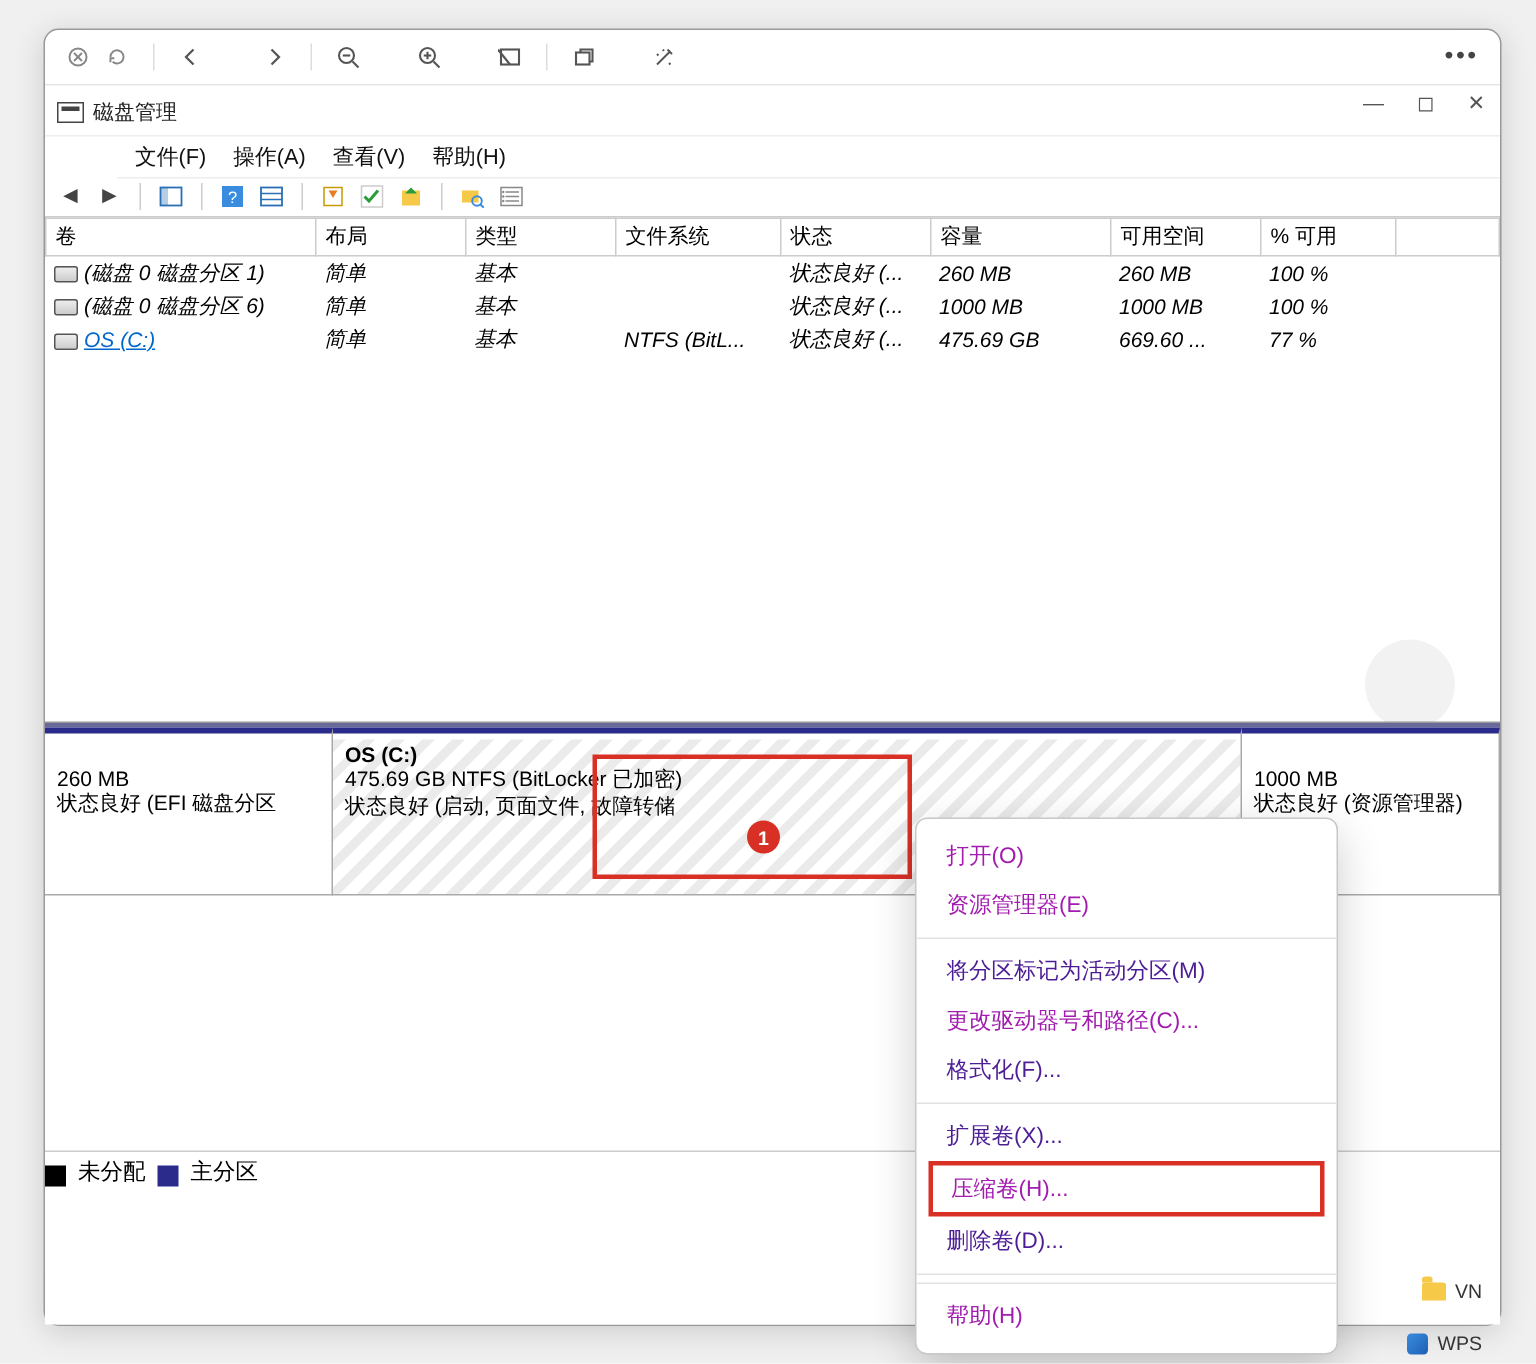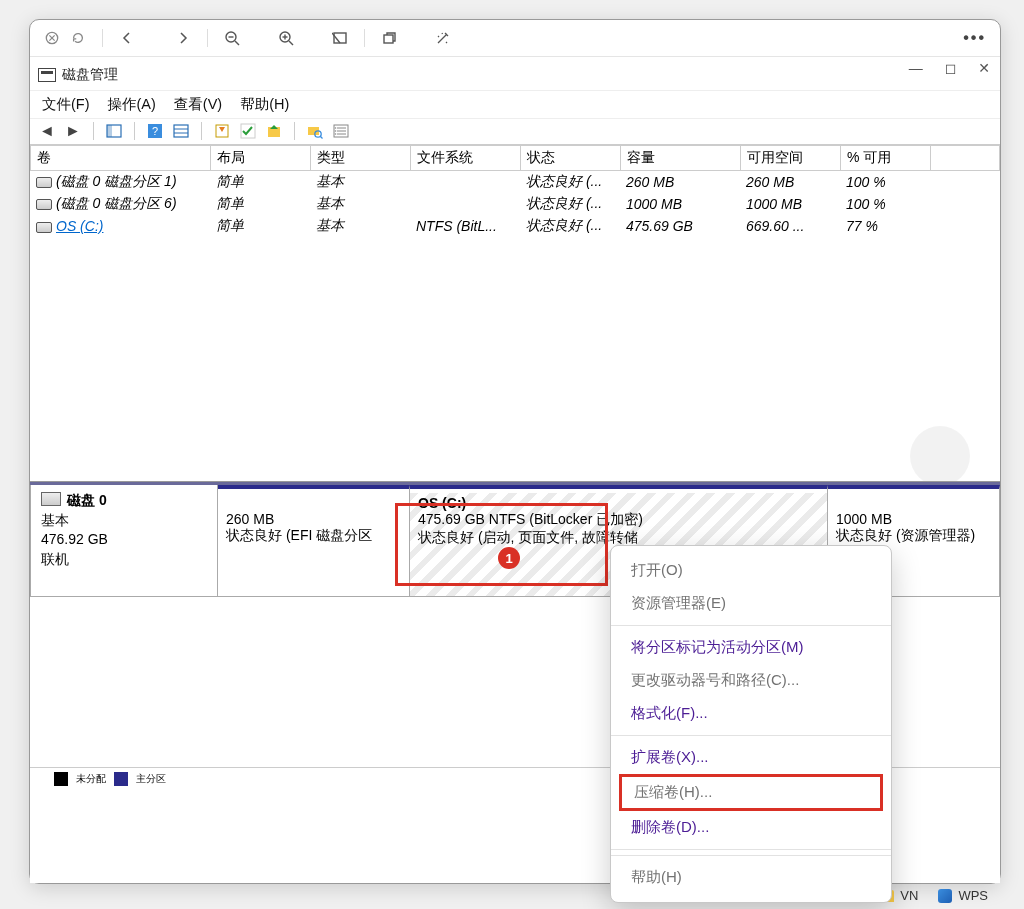--- a/index.html
+++ b/index.html
@@ -14,21 +14,21 @@
   .kebab { margin-left:auto; font-weight:bold; letter-spacing:2px; color:#444; }
 
   
   .mmc { position:absolute; left:0px; top:40px; right:0; bottom:0; background:#fff; border-top:none; }
   .mmc-titlebar { display:flex; align-items:center; height:26px; padding:2px 8px; font-size:14px; color:#222; border-bottom:1px solid #eee; position:relative; }
   .mmc-titlebar .ticon { width:16px; height:12px; border:1px solid #444; margin-right:6px; position:relative; }
   .mmc-titlebar .ticon:before { content:""; position:absolute; left:2px; right:2px; top:2px; height:3px; background:#444; }
   .winctrls { position:absolute; right:10px; top:0; display:flex; gap:22px; font-size:14px; color:#555; }
   .winctrls span { cursor:pointer; font-family:"Segoe UI Symbol", sans-serif; }
 
-  .mmc-menubar { display:flex; gap:18px; padding:4px 12px; font-size:14.5px; color:#111; border-bottom:1px solid #eee; }
+  .mmc-menubar { display:flex; gap:18px; padding:4px 12px; font-size:14.5px; color:#111; border-bottom:1px solid #eee;margin-left:48px; }
 
   .mmc-toolbar { display:flex; align-items:center; gap:8px; padding:3px 8px 4px; border-bottom:1px solid #ccc; }
   .mmc-toolbar .mic { width:18px; height:18px; display:inline-flex; align-items:center; justify-content:center; color:#444; }
   .mmc-toolbar .vline { width:1px; height:18px; background:#ccc; margin:0 3px; }
 
   
   .volgrid { border-bottom:1px solid #999; }
   .volgrid table { border-collapse:collapse; width:100%; font-size:14px; table-layout:fixed; }
   .volgrid th { text-align:left; font-weight:400; background:#fff; border:1px solid #ccc; padding:2px 6px; color:#000; height:20px; }
   .volgrid td { padding:2px 6px; color:#000; white-space:nowrap; overflow:hidden; }
@@ -44,33 +44,33 @@
   .diskinfo { width:166px; border:1px solid #aaa; border-top:none; padding:6px 10px; font-size:14px; line-height:1.4; color:#000; }
   .diskinfo .dicon { display:inline-block; width:18px; height:12px; border:1px solid #666; background:linear-gradient(#eee,#ccc); margin-right:6px; vertical-align:-1px; }
   .parts { flex:1; display:flex; }
   .part { border:1px solid #aaa; border-left:none; border-top:none; font-size:14px; padding:6px 8px; color:#000; position:relative; overflow:hidden; }
   .part-blue { border-top:4px solid #2b2b8b; }
   .part .hatched { position:absolute; inset:4px 0 0 0; background:repeating-linear-gradient(135deg, rgba(0,0,0,.08) 0 6px, rgba(0,0,0,0) 6px 14px); z-index:0; }
   .part > * { position:relative; z-index:1; }
   .hl1 { position:absolute; border:3px solid #d93025; z-index:5; }
   .badge { position:absolute; width:22px; height:22px; border-radius:50%; background:#d93025; color:#fff; font-size:13px; font-weight:bold; display:flex; align-items:center; justify-content:center; z-index:6; }
 
-  .legend { display:flex; align-items:flex-start; gap:8px; padding:4px 24px; border-top:1px solid #ccc; font-size:10px; background:#fff; }
+  .legend { display:flex; align-items:flex-end; gap:8px; padding:4px 0; border-top:1px solid #ccc; font-size:15px; background:#fff; }
   .sw { width:14px; height:14px; display:inline-block; }
   .sw.blk { background:#000; }
   .sw.blue { background:#2b2b8b; }
   .below-empty { height:170px; }
 
   
   .ctxmenu { position:absolute; left:610px; top:545px; width:280px; background:#fff; border:1px solid #c8c8c8; border-radius:8px; box-shadow:0 10px 30px rgba(0,0,0,.2); padding:8px 0; font-size:15px; z-index:50; }
-  .ctxmenu .mi { padding:7px 20px; color:#737373; cursor:pointer; }
+  .ctxmenu .mi { padding:7px 20px; color:#a21caf; cursor:pointer; }
   .ctxmenu .mi.disabled { color:#4c1d95; cursor:default; }
   .ctxmenu hr { border:none; border-top:1px solid #e2e2e2; margin:5px 0; }
   .ctxmenu .boxed { border:3px solid #d93025; margin:0 8px; padding:4px 12px; }
-  .taskbaricons { position:absolute; right:36px; bottom:6px; display:flex; flex-direction:row; gap:20px; align-items:flex-end; font-size:13px; color:#333; }
+  .taskbaricons { position:absolute; right:36px; bottom:6px; display:flex; flex-direction:column; gap:20px; align-items:flex-end; font-size:13px; color:#333; }
   .taskbaricons div { display:flex; align-items:center; gap:6px; }
   .folder-ic { width:16px; height:12px; background:#f7c948; border-radius:2px 2px 0 0; display:inline-block; position:relative; }
   .folder-ic:before{content:"";position:absolute;left:0;top:-4px;width:7px;height:4px;background:#f7c948;border-radius:2px 2px 0 0;}
   .wps-ic { width:14px; height:14px; background:linear-gradient(135deg,#3a8dde,#1e5fb3); border-radius:3px; display:inline-block;}
 </style>
 </head>
 <body>
 <div id="stage">
 
 <div class="outer-shell">
@@ -306,26 +306,20 @@
                   <td></td>
             </tr>
           </tbody>
         </table>
         <div class="ghost"></div>
       </div>
     </div>
 
     <div class="diskpanel">
       <div class="disklay">
-        <div class="diskinfo">
-          <div><span class="dicon"></span><b>磁盘 0</b></div>
-          <div>基本</div>
-          <div>476.92 GB</div>
-          <div>联机</div>
-        </div>
         <div class="parts">
           <div class="part part-blue" style="width:175px">
             <div>&nbsp;</div>
             <div>260 MB</div>
             <div>状态良好 (EFI 磁盘分区</div>
           </div>
           <div class="part part-blue" style="flex:1">
             <div class="hatched"></div>
             <div><b>OS  (C:)</b></div>
             <div>475.69 GB NTFS (BitLocker 已加密)</div>

